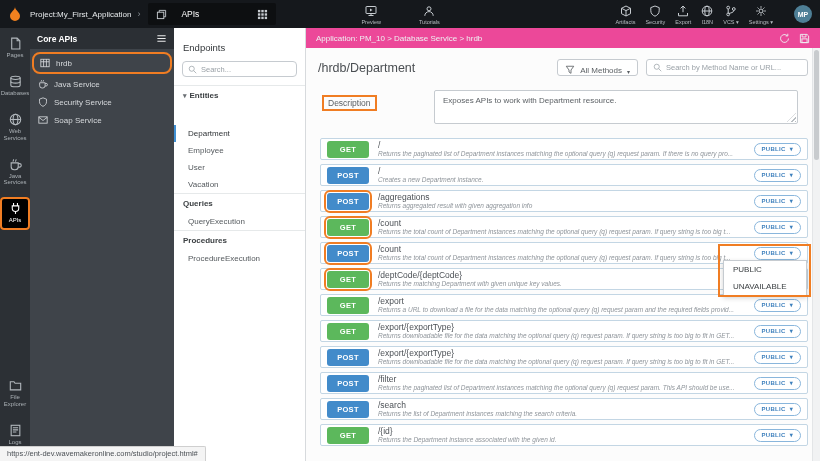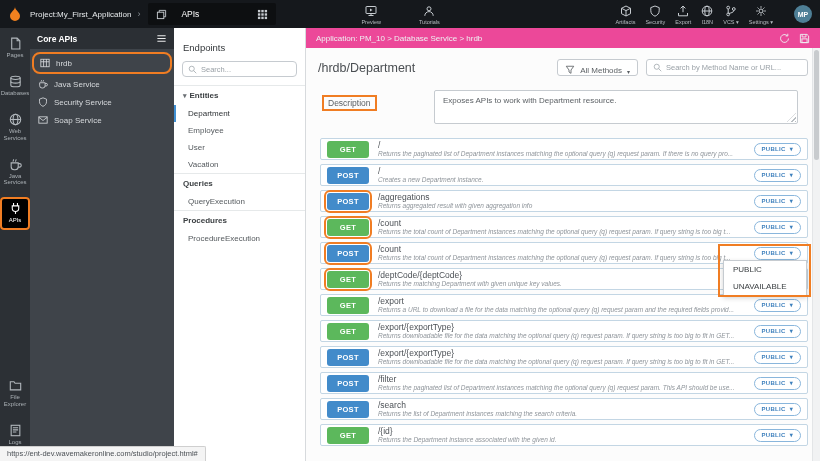--- a/index.html
+++ b/index.html
@@ -52,21 +52,21 @@
   .api-item.highlight { border:2px solid var(--hl); border-radius:8px; margin:1px 2px; padding:4px 6px; }
 
   
   .endpoints { width:132px; background:#fff; border-right:1px solid #d7dadd; flex:0 0 auto; overflow:hidden; }
   .ep-title { font-size:9.5px; color:#33373a; padding:14px 9px 8px; }
   .ep-search { margin:0 8px 8px; height:16px; border:1px solid #c6cbd0; border-radius:4px; display:flex; align-items:center; gap:4px; padding:0 5px; font-size:7.5px; color:#9aa1a7; }
   .ep-search .icon svg { width:9px; height:9px; }
   .ep-section-header { display:flex; align-items:center; gap:3px; padding:5px 9px; font-size:8px; font-weight:bold; color:#3c4043; border-top:1px solid #e6e9ea; }
   .ep-caret { font-size:7px; color:#6a6f73; }
   .ep-item { padding:4px 9px 4px 14px; font-size:8px; color:#555a5e; }
-  .ep-item.selected { box-shadow: inset 2px 0 0 #3f8fd2; color:#2f3336; }
+  .ep-item.selected { box-shadow: inset 2px 0 0 #3f8fd2; color:#2f3336;margin-top:20px; }
 
   
   .content { flex:1; display:flex; flex-direction:column; background:#fcfcfc; position:relative; min-width:0; }
   .crumb-bar { height:20px; background:#ec4899; color:#eef0f2; font-size:8px; display:flex; align-items:center; padding:0 10px; gap:9px; flex:0 0 auto; }
   .crumb-bar .icon svg { width:11px; height:11px; }
   .crumb-text { flex:1; }
   .content-head { display:flex; align-items:center; padding:11px 12px 8px; gap:8px; }
   .page-title { flex:1; font-size:12.5px; color:#4a4e52; }
   .methods-filter { height:17px; border:1px solid #c6cbd0; background:#fff; border-radius:3px; display:flex; align-items:flex-end; gap:5px; padding:0 7px; font-size:8px; color:#5a5f63; }
   .methods-filter .icon svg { width:10px; height:10px; }

